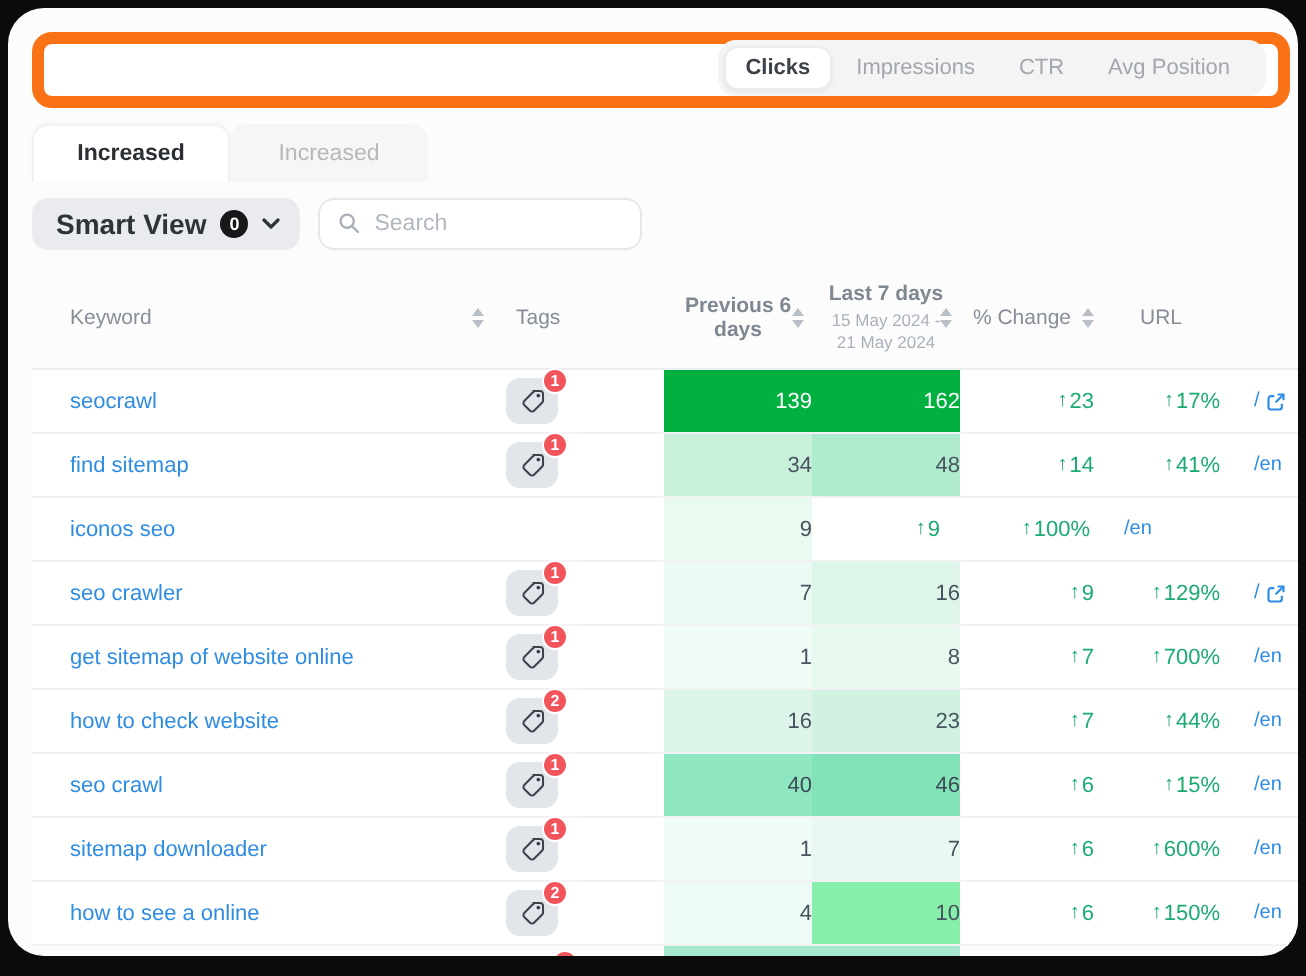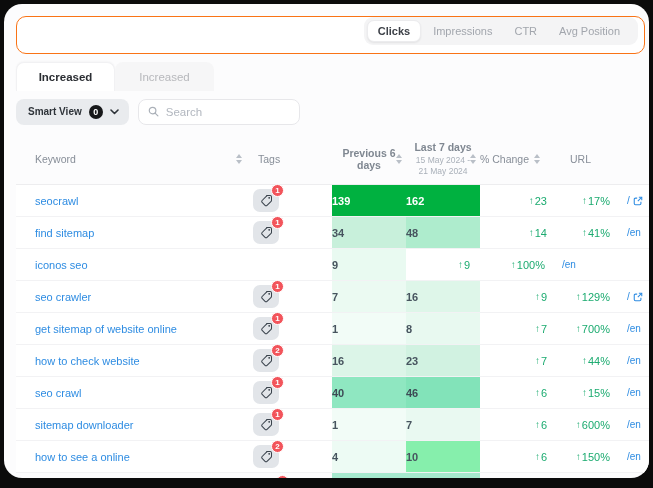--- a/index.html
+++ b/index.html
@@ -9,22 +9,22 @@
     font-family:"Liberation Sans", sans-serif;
     -webkit-font-smoothing:antialiased;
   }
   .card {
     position:absolute; left:4px; top:4px; width:645px; height:474px;
     background:#fcfcfd; border-radius:18px; overflow:hidden;
   }
   
   .topbar {
     margin:12px 4px 0 12px; height:38px; background:#ffffff;
-    border:1px solid #f97316; border-radius:10px;
-    display:flex; align-items:flex-start; justify-content:flex-end;
+    border:6px solid #f97316; border-radius:10px;
+    display:flex; align-items:flex-end; justify-content:flex-end;
     padding-right:6px;
   }
   .segmented {
     display:flex; align-items:center; gap:2px;
     background:#f4f4f5; border-radius:9px; padding:3px 8px 3px 3px;
   }
   .seg-item {
     font-size:11px; color:#a2a6ad; padding:5px 10px; border-radius:7px;
     cursor:pointer; white-space:nowrap; background:transparent; border:none;
     font-family:inherit;
@@ -46,21 +46,21 @@
     background:#ffffff; color:#2b2e33; font-weight:bold;
     border-color:#f1f1f3; box-shadow:0 -1px 2px rgba(0,0,0,.03);
   }
   
   .toolbar { display:flex; align-items:center; gap:9px; margin:7px 0 0 12px; height:27px; }
   .smartview {
     display:flex; align-items:center; gap:7px; height:26px;
     background:#e9ebee; border:none; border-radius:8px; padding:0 10px 0 12px;
     cursor:pointer; font-family:inherit;
   }
-  .smartview .label { font-size:10px; color:#2e3339; font-weight:bold; }
+  .smartview .label { font-size:14px; color:#2e3339; font-weight:bold; }
   .count-badge {
     width:14px; height:14px; border-radius:50%; background:#17181a; color:#fff;
     font-size:9px; display:flex; align-items:center; justify-content:center;
     font-weight:bold;
   }
   .searchbox {
     display:flex; align-items:center; gap:7px; width:162px; height:26px;
     background:#fff; border:1px solid #e7e7ea; border-radius:8px; padding:0 9px;
   }
   .searchbox input {
@@ -79,21 +79,21 @@
   .th {
     display:flex; align-items:center; font-size:10.5px; color:#878e98;
     position:relative;
   }
   .th-keyword { padding:0 8px 0 19px; justify-content:space-between; }
   .th-tags { padding-left:8px; }
   .th-center { flex-direction:column; justify-content:center; text-align:center; }
   .th-center .tcol-title { font-weight:bold; color:#7f8791; }
   .th-sub { font-size:8.5px; color:#a9b0b9; width:62px; line-height:1.25; margin-top:2px; }
   .th-abs { flex-direction:column; justify-content:center; text-align:center; width:54px; margin-left:8px; line-height:1.3; }
-  .th-pct { justify-content:flex-start; padding-right:4px; gap:5px; }
+  .th-pct { justify-content:center; padding-right:4px; gap:5px; }
   .th-url { padding-left:13px; color:#878e98; }
   .sort { display:flex; flex-direction:column; gap:2px; cursor:pointer; }
   .sort .up { width:0;height:0;border-left:3.5px solid transparent;border-right:3.5px solid transparent;border-bottom:4px solid #b9bfc7; }
   .sort .dn { width:0;height:0;border-left:3.5px solid transparent;border-right:3.5px solid transparent;border-top:4px solid #b9bfc7; }
   .sort.active .dn { border-top-color:var(--sort_active_red); }
   .sort-right { position:absolute; right:4px; top:50%; transform:translateY(-50%); }
   .trow { height:32px; border-bottom:1px solid #f2f2f4; background:#fff; }
   .td { display:flex; align-items:center; font-size:11px; }
   .td-kw { padding-left:19px; }
   .td-kw a { color:var(--link_blue); text-decoration:none; font-weight:500; cursor:pointer; }
@@ -102,21 +102,21 @@
     position:relative; width:26px; height:23px; border-radius:7px;
     background:#e2e5e9; border:none; display:flex; align-items:center;
     justify-content:center; cursor:pointer;
   }
   .tag-badge {
     position:absolute; top:-5px; right:-5px; min-width:13px; height:13px;
     border-radius:50%; background:var(--badge_red); color:#fff; font-size:8px;
     display:flex; align-items:center; justify-content:center; font-weight:bold;
     border:1.5px solid #fff;
   }
-  .td-heat { justify-content:flex-start; color:#47545f; font-weight:700; }
+  .td-heat { justify-content:flex-end; color:#47545f; font-weight:400; }
   .td-abs { justify-content:flex-end; padding-right:10px; color:var(--positive_green); font-weight:500; gap:1px; }
   .td-pct { justify-content:flex-end; padding-right:12px; color:var(--positive_green); font-weight:500; gap:1px; }
   .up-arrow { font-size:10px; color:var(--positive_green); }
   .td-url { padding-left:5px; font-size:10px; gap:3px; overflow:hidden; }
   .td-url a { color:var(--link_blue); text-decoration:none; white-space:nowrap; cursor:pointer; display:flex; align-items:center; gap:3px;}
   .partial-row { height:6px; overflow:hidden; position:relative; }
   .partial-badge { position:absolute; left:260px; top:2px; width:13px; height:13px; border-radius:50%; background:var(--badge_red); border:1.5px solid #fff;}
   .pcell { height:6px; }
   svg { display:block; }
 </style>

